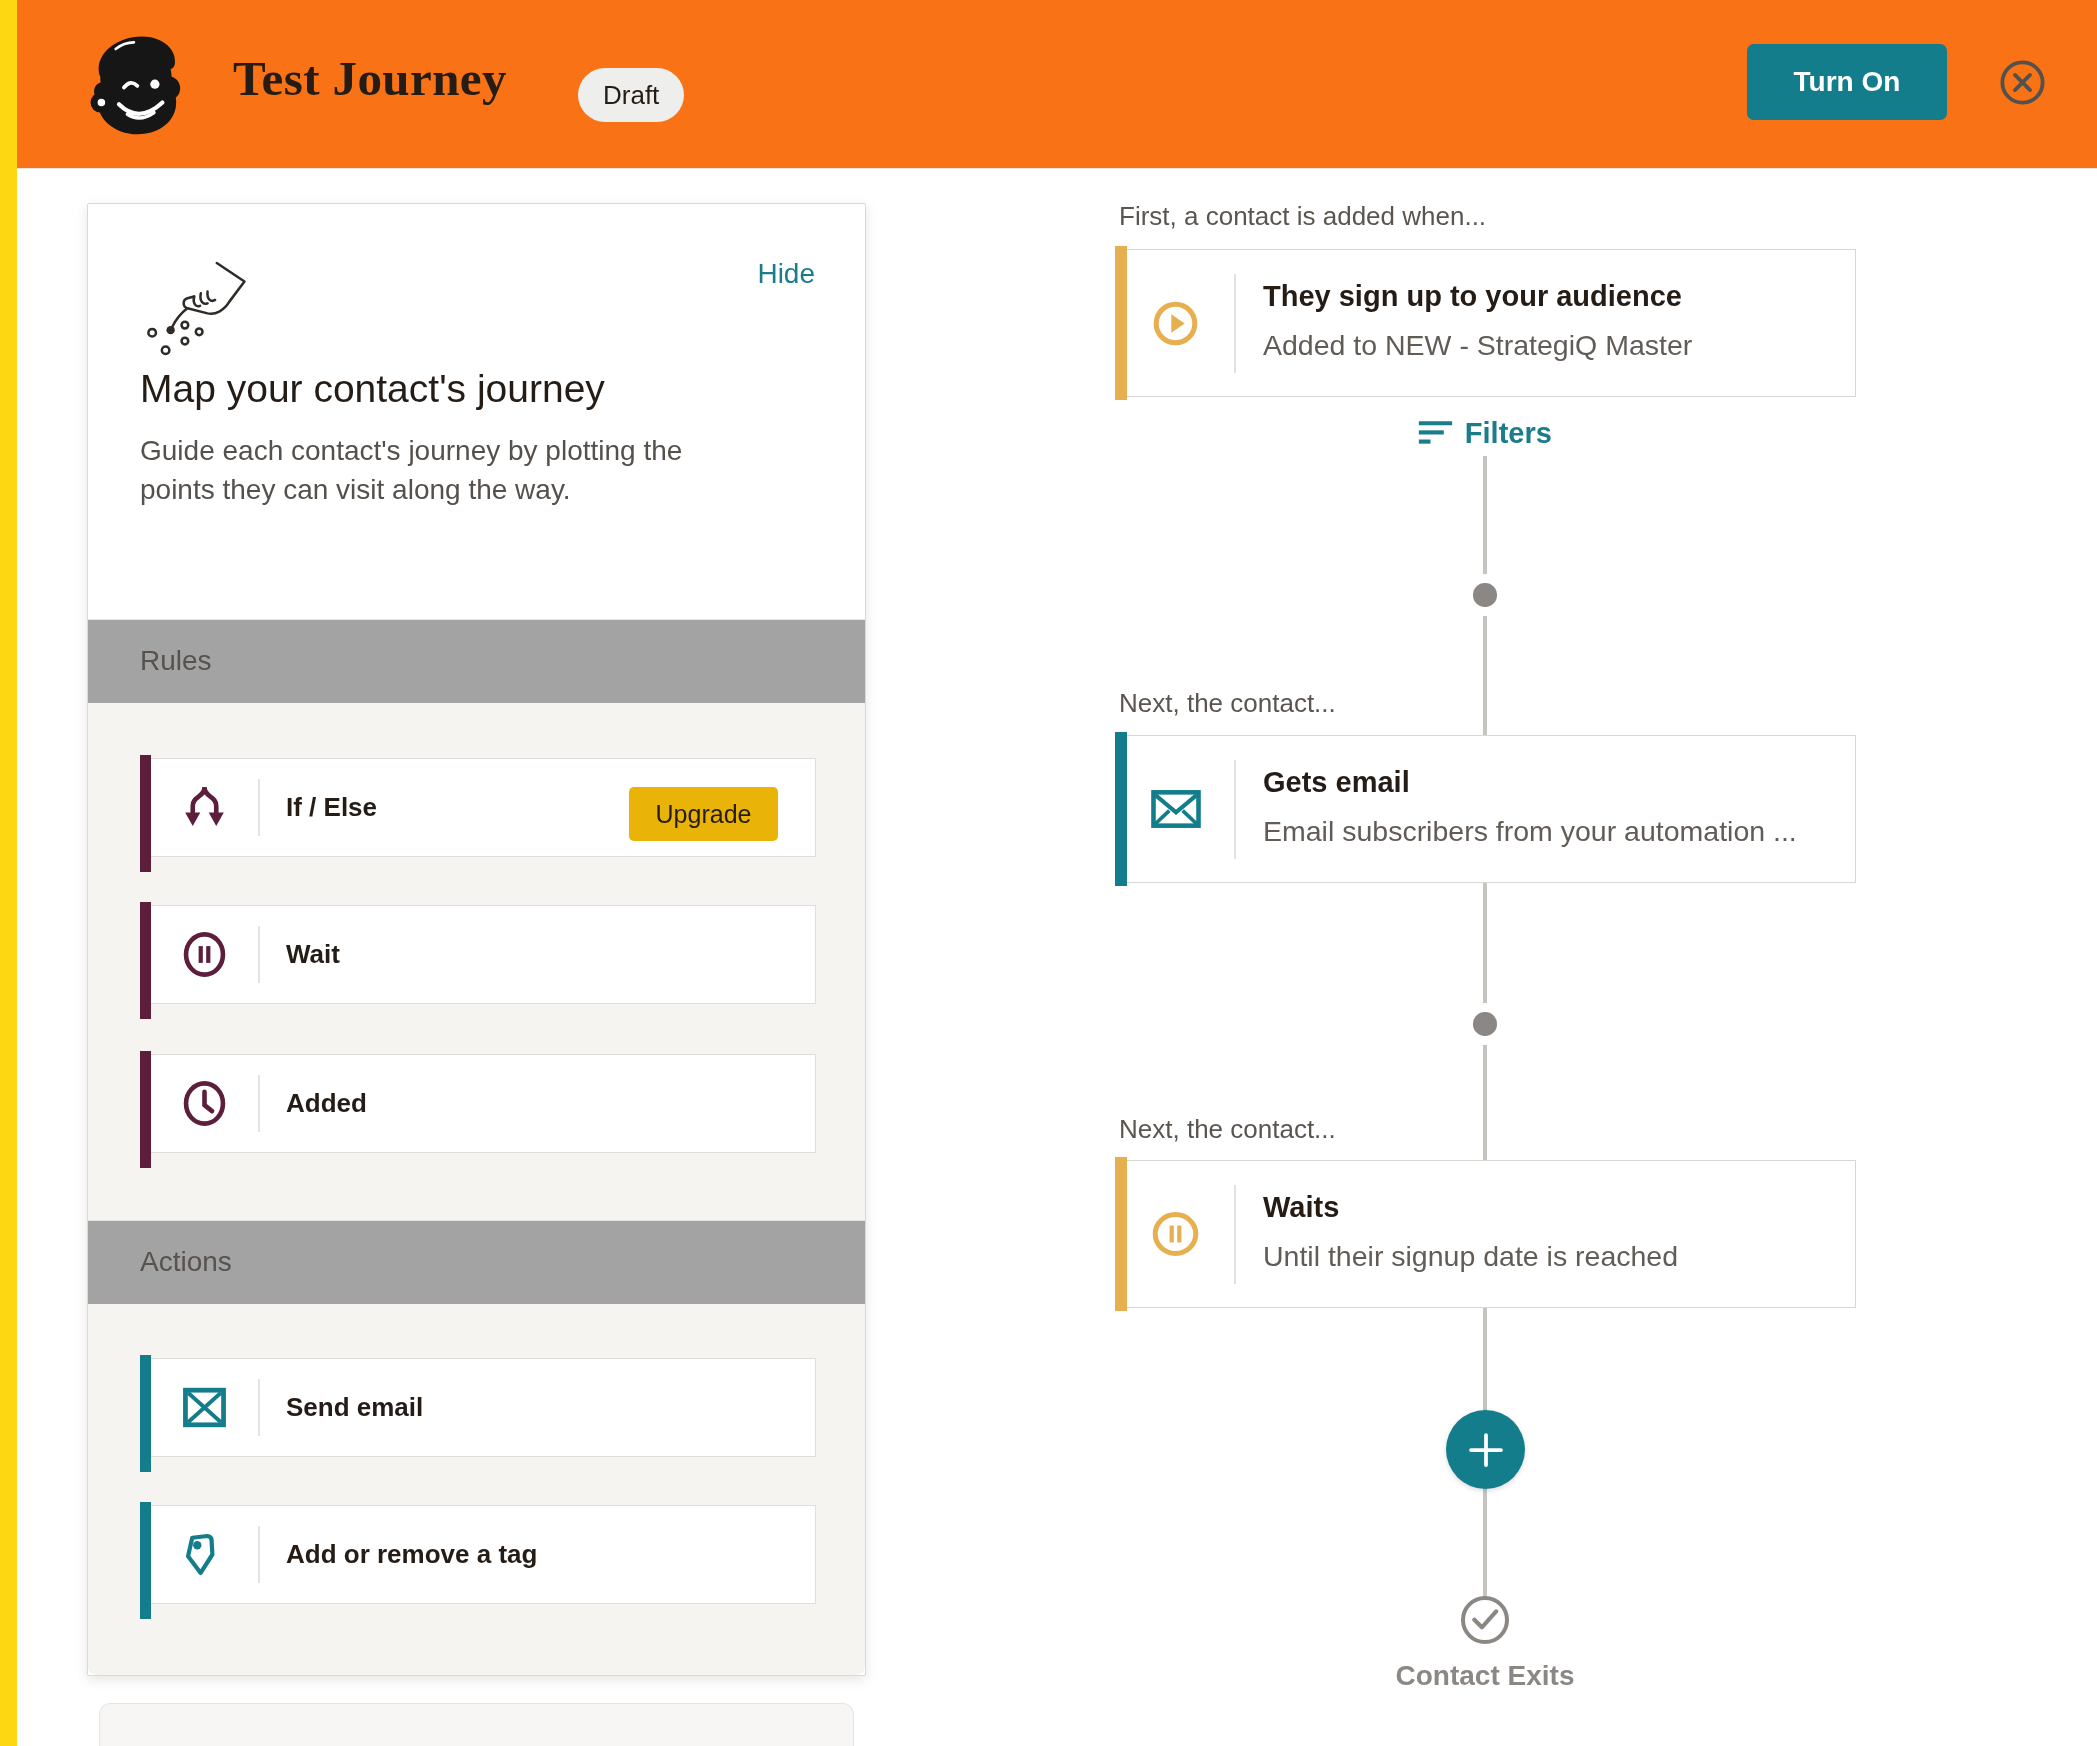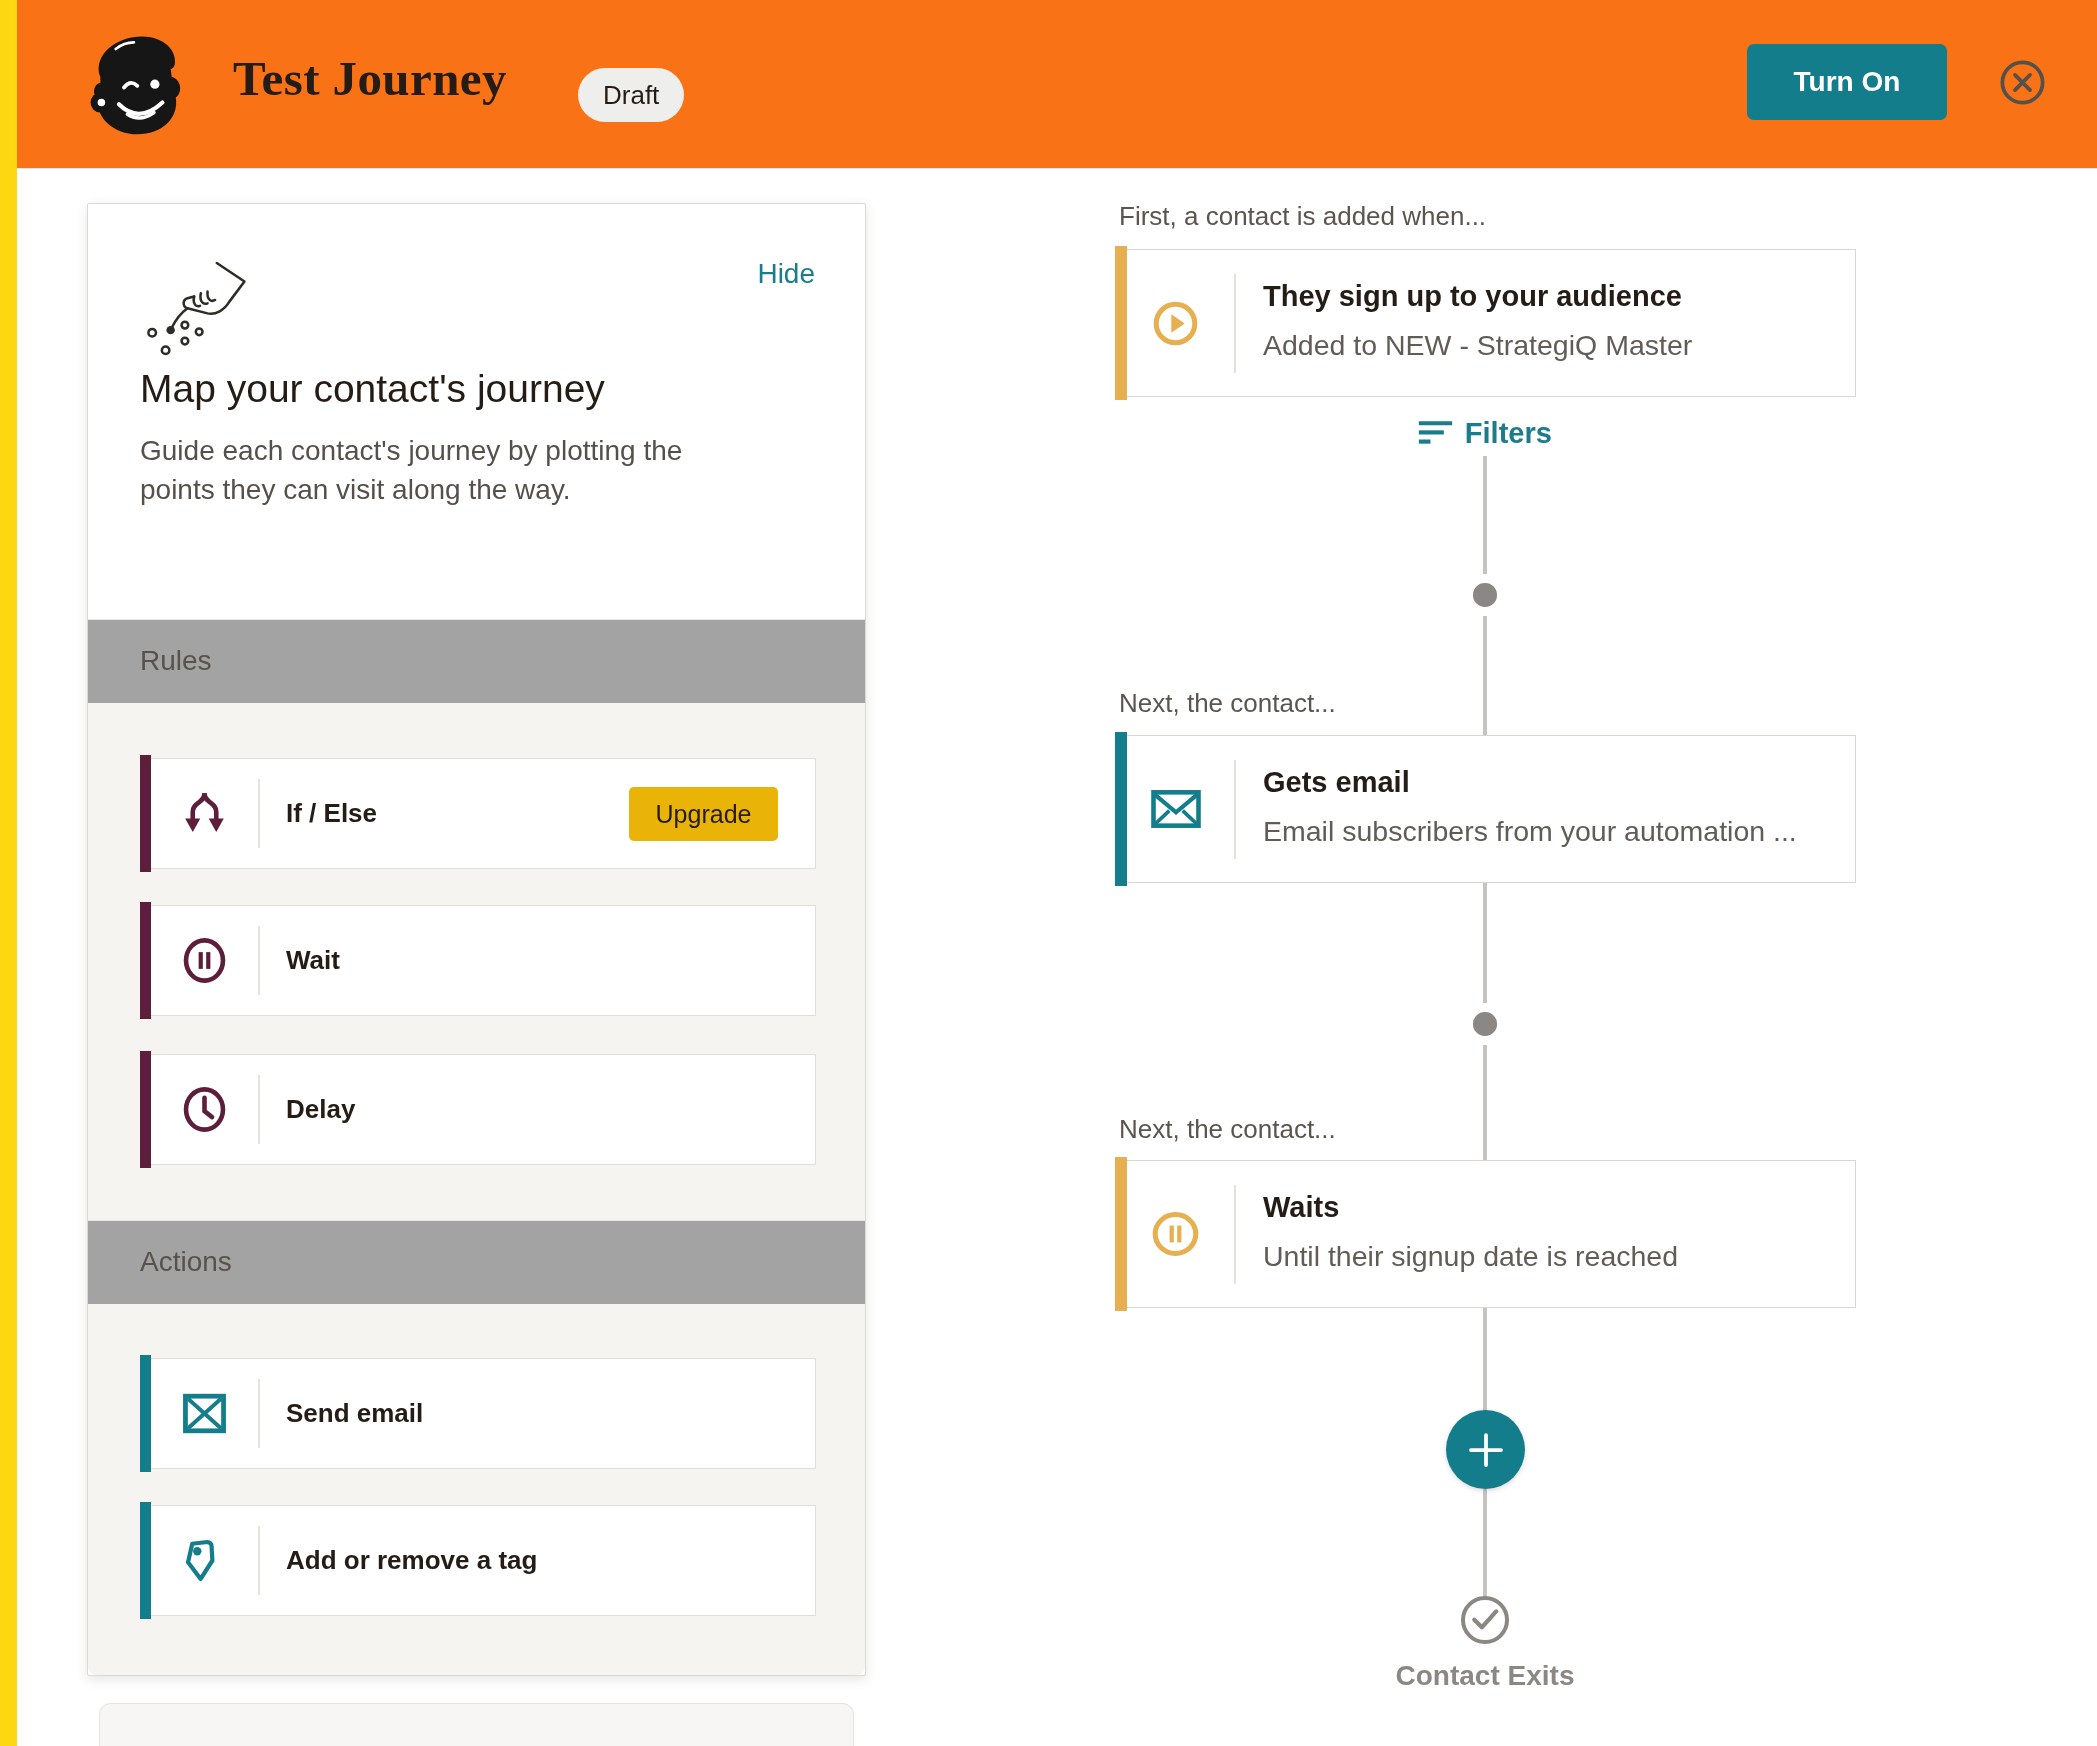--- a/index.html
+++ b/index.html
@@ -28,21 +28,21 @@
   #panel-heading{left:52px;top:163px;font-size:39px;font-weight:500;color:var(--ink);}
   #panel-desc{left:52px;top:227px;width:621px;font-size:28px;line-height:39px;color:#55504b;}
   #learn-link{left:52px;top:322px;font-size:28px;color:var(--teal-text,#1b7c8b);cursor:pointer;}
   .band{left:0;right:0;height:85px;background:#a3a3a3;border-top:1.7px solid var(--band-border,#e7e5e1);border-bottom:1.7px solid var(--band-border,#e7e5e1);box-sizing:border-box;}
   .band span{position:absolute;left:52px;top:0;line-height:81px;font-size:28px;color:#57524c;font-weight:500;}
   #rules-band{top:415px;}
   #rules-area{left:0;right:0;top:499px;height:517px;background:var(--panel-gray,#f5f4f1);}
   #actions-band{top:1016px;}
   #actions-area{left:0;right:0;top:1100px;bottom:0;background:var(--panel-gray,#f5f4f1);border-radius:0 0 8.4px 8.4px;}
 
-  .side-card{left:53px;width:675px;height:111px;background:#fff;border:1.7px solid #e0ded9;box-sizing:border-box;cursor:grab;}
+  .side-card{left:53px;width:675px;height:99px;background:#fff;border:1.7px solid #e0ded9;box-sizing:border-box;cursor:grab;}
   .side-card .bar{position:absolute;left:-2.5px;top:-4.2px;width:11.7px;height:117px;}
   .bar-maroon{background:var(--maroon,#5d1e3c);}
   .bar-teal{background:var(--teal,#137d8b);}
   .side-card .ic{position:absolute;left:32px;top:0;width:60px;height:100%;display:flex;align-items:center;justify-content:center;}
   .side-card .div{position:absolute;left:116px;top:20px;bottom:20px;width:1.7px;background:#e5e3de;}
   .side-card .lbl{position:absolute;left:144px;top:0;height:100%;display:flex;align-items:center;font-size:26px;font-weight:700;color:var(--ink);}
   #card-ifelse{top:554px;} #card-wait{top:701px;} #card-delay{top:850px;}
   #card-send{top:1154px;} #card-tag{top:1301px;}
   #upgrade-badge{position:absolute;right:37px;top:28px;width:149px;height:54px;line-height:54px;text-align:center;
     background:#eab308;border-radius:5px;font-size:25px;color:var(--ink);cursor:pointer;}
@@ -162,21 +162,21 @@
 
   <div class="abs side-card" id="card-delay">
     <div class="bar bar-maroon"></div>
     <div class="ic">
       <svg width="47" height="47" viewBox="0 0 56 56">
         <ellipse cx="28" cy="28" rx="22" ry="24" fill="none" stroke="#5d1e3c" stroke-width="5.5"></ellipse>
         <path d="M28 14 L28 30 L37 37" fill="none" stroke="#5d1e3c" stroke-width="5.5" stroke-linecap="round"></path>
       </svg>
     </div>
     <div class="div"></div>
-    <div class="lbl">Delay</div>
+    <div class="lbl">Added</div>
   </div>
 
   <div class="abs side-card" id="card-send">
     <div class="bar bar-teal"></div>
     <div class="ic">
       <svg width="45" height="45" viewBox="0 0 52 52">
         <rect x="4" y="6" width="44" height="40" fill="none" stroke="#137d8b" stroke-width="5.5"></rect>
         <path d="M7 9 L45 43 M45 9 L7 43" stroke="#137d8b" stroke-width="4.5" fill="none"></path>
       </svg>
     </div>

